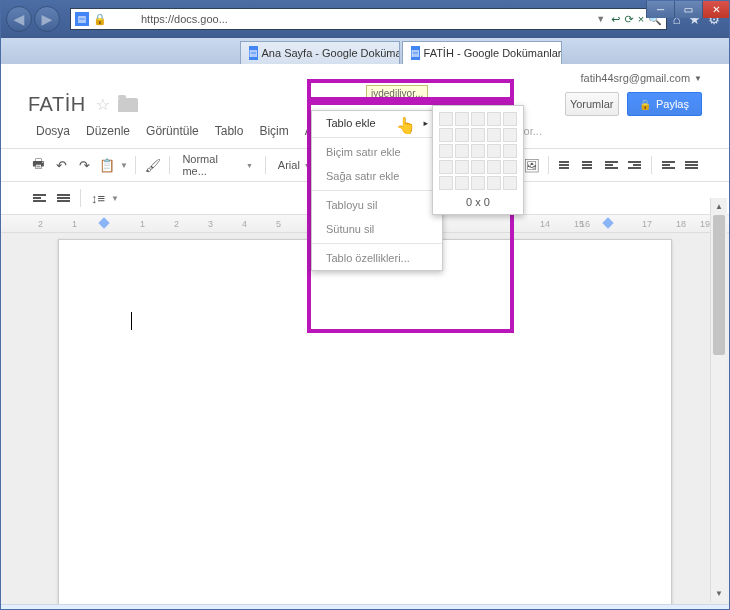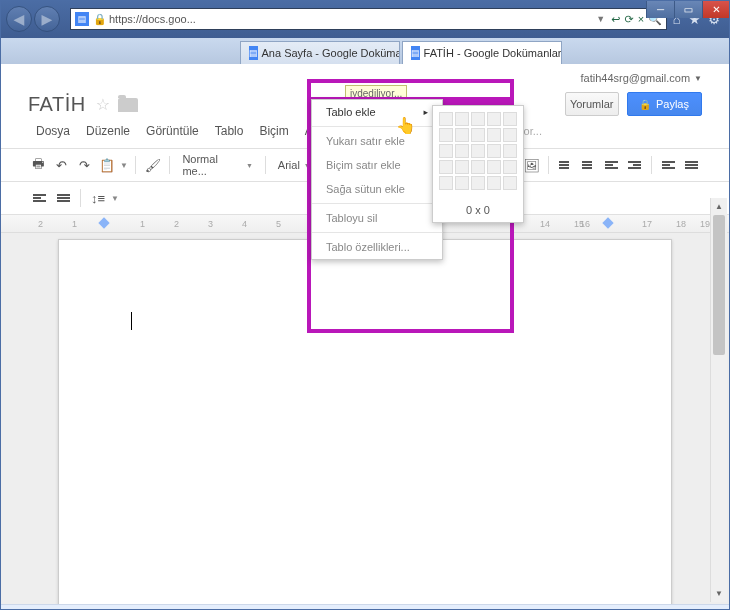--- a/index.html
+++ b/index.html
@@ -6,21 +6,21 @@
   body { width: 730px; height: 610px; background: #fff; overflow: hidden; position: relative; }
 
   
   .browser-top { height: 38px; background: linear-gradient(#4b6da5, #3f5d91); display: flex; align-items: center; position: relative; }
   .nav-buttons { display: flex; align-items: center; padding-left: 6px; }
   .nav-btn { width: 26px; height: 26px; background: linear-gradient(#6b89b9, #46669a); border-radius: 13px; margin-right: 2px; display: flex; align-items: center; justify-content: center; color: #c0cde0; font-size: 14px; border: 1px solid #2f4a73; }
   .nav-btn.disabled { opacity: 0.7; }
   .url-bar { flex: 1; margin: 0 6px 0 8px; height: 22px; background: #fff; border: 1px solid #2e3f5a; display: flex; align-items: center; padding: 0 4px; font-size: 11px; color: #666; }
   .url-icon { width: 14px; height: 14px; background: #4285f4; margin-right: 4px; display: flex; align-items: center; justify-content: center; color: #fff; font-size: 9px; }
   .lock-icon { width: 14px; color: #4a6b9e; margin-right: 2px; }
-  .url-text { flex: 1; color: #555; }
+  .url-text { flex: 1; color: #555; margin-left: 32px; }
   .url-dd { color: #777; font-size: 9px; margin-left: 4px; }
   .url-tools { display:flex; align-items:center; gap:4px; margin-left:6px; font-size:11px; color:#264; }
   .win-controls { position: absolute; top: 0; right: 0; display: flex; }
   .win-btn { width: 28px; height: 18px; background: linear-gradient(#6a88b8, #4f6fa0); border-left: 1px solid #3d5a87; display: flex; align-items: center; justify-content: center; color: #fff; font-size: 10px; }
   .win-btn.close { background: linear-gradient(#d9544d, #c13828); }
   .fav-tools { display:flex; align-items:center; gap:8px; margin-right:10px; font-size:13px; color:#d6e0f0; }
   .tab-bar { height: 26px; background: linear-gradient(#c9d9ee, #b7c8e0); display: flex; align-items: flex-end; padding-left: 240px; }
   .btab { height: 23px; padding: 0 8px; font-size: 11px; color: #333; display: flex; align-items: center; border: 1px solid #8fa5c4; border-bottom: none; background: linear-gradient(#e4ecf6, #d5e0ef); margin-right: 2px; max-width: 160px; white-space: nowrap; overflow: hidden; }
   .btab.active { background: #fff; }
   .btab .fav { width: 14px; height: 14px; background: #4285f4; margin-right: 4px; color:#fff; font-size:9px; display:flex; align-items:center; justify-content:center; }
@@ -77,21 +77,21 @@
   .dropdown { position:absolute; background:#fff; border:1px solid #ccc; box-shadow:0 2px 6px rgba(0,0,0,.25); font-size:11px; color:#333; }
   .dd-item { padding: 6px 14px; color:#888; display:flex; align-items:center; justify-content:space-between; }
   .dd-item.enabled { color:#333; }
   .dd-item .arrow { font-size:9px; color:#333; }
   .dd-sep { border-top:1px solid #e5e5e5; margin: 2px 0; }
 
   
   .table-picker { position:absolute; background:#fff; border:1px solid #ccc; box-shadow:0 2px 6px rgba(0,0,0,.25); padding:6px; }
   .grid { display:grid; grid-template-columns: repeat(5, 14px); grid-template-rows: repeat(5, 14px); gap:2px; }
   .cell { background:#f0f0f0; border:1px solid #dcdcdc; }
-  .picker-label { text-align:center; font-size:11px; color:#555; padding-top:14px; }
+  .picker-label { text-align:center; font-size:11px; color:#555; padding-top:6px; }
 
   .cursor-hand { position:absolute; font-size:16px; pointer-events:none; }
 
   .footer-bar { position:absolute; bottom:0; left:0; right:0; height:6px; background:#e5eefc; border-top:1px solid #cdd8ea; }
   .border { position:absolute; border:1px solid #4b6da5; inset:0; pointer-events:none; }
   .align-ico div { height:2px; background:#555; margin:1px 0; }
   .align-ico { width:13px; }
 </style>
 </head>
 <body>
@@ -161,21 +161,21 @@
 </div>
 
 <div class="menu-bar">
   <span class="menu-item">Dosya</span>
   <span class="menu-item">Düzenle</span>
   <span class="menu-item">Görüntüle</span>
   <span class="menu-item">Tablo</span>
   <span class="menu-item">Biçim</span>
   <span class="menu-item">Araçlar</span>
   <span class="menu-item active">Tablo</span>
-  <span class="tooltip-box" style="left:345px; top:85px;">iydediliyor...</span>
+  <span class="tooltip-box" style="left:366px; top:85px;">iydediliyor...</span>
   <span class="saving-text" style="margin-left:78px">Kaydediliyor...</span>
 </div>
 
 <div class="toolbar">
   <span class="tbtn">🖶</span>
   <span class="tbtn">↶</span>
   <span class="tbtn">↷</span>
   <span class="tbtn">📋</span>
     <span class="tbtn-dd">▼</span>
   <span class="tsep"></span>
@@ -287,31 +287,31 @@
 
 <div class="scrollbar-v">
   <div class="sb-arrow">▲</div>
   <div class="sb-thumb"></div>
   <div class="sb-arrow" style="position:absolute;bottom:0;left:0;right:0">▼</div>
 </div>
 
 <div class="highlight-box" style="left:307px; top:79px; width:207px; height:22px;"></div>
 <div class="highlight-box" style="left:307px; top:101px; width:207px; height:232px;"></div>
 
-<div class="dropdown" style="left:311px; top:99px; width:132px;">
+<div class="dropdown" style="left:311px; top:110px; width:132px;">
   <div class="dd-item enabled">
     <span>Tablo ekle</span>
     <span class="arrow">▸</span>
   </div>
   <div class="dd-sep"></div>
-  <div class="dd-item">Yukarı satır ekle</div>
   <div class="dd-item">Biçim satır ekle</div>
-  <div class="dd-item">Sağa sütun ekle</div>
+  <div class="dd-item">Sağa satır ekle</div>
   <div class="dd-sep"></div>
   <div class="dd-item">Tabloyu sil</div>
+  <div class="dd-item">Sütunu sil</div>
   <div class="dd-sep"></div>
   <div class="dd-item">Tablo özellikleri...</div>
 </div>
 
 <div class="table-picker" style="left:432px; top:105px;">
   <div class="grid">
     <div class="cell"></div>
       <div class="cell"></div>
       <div class="cell"></div>
       <div class="cell"></div>

